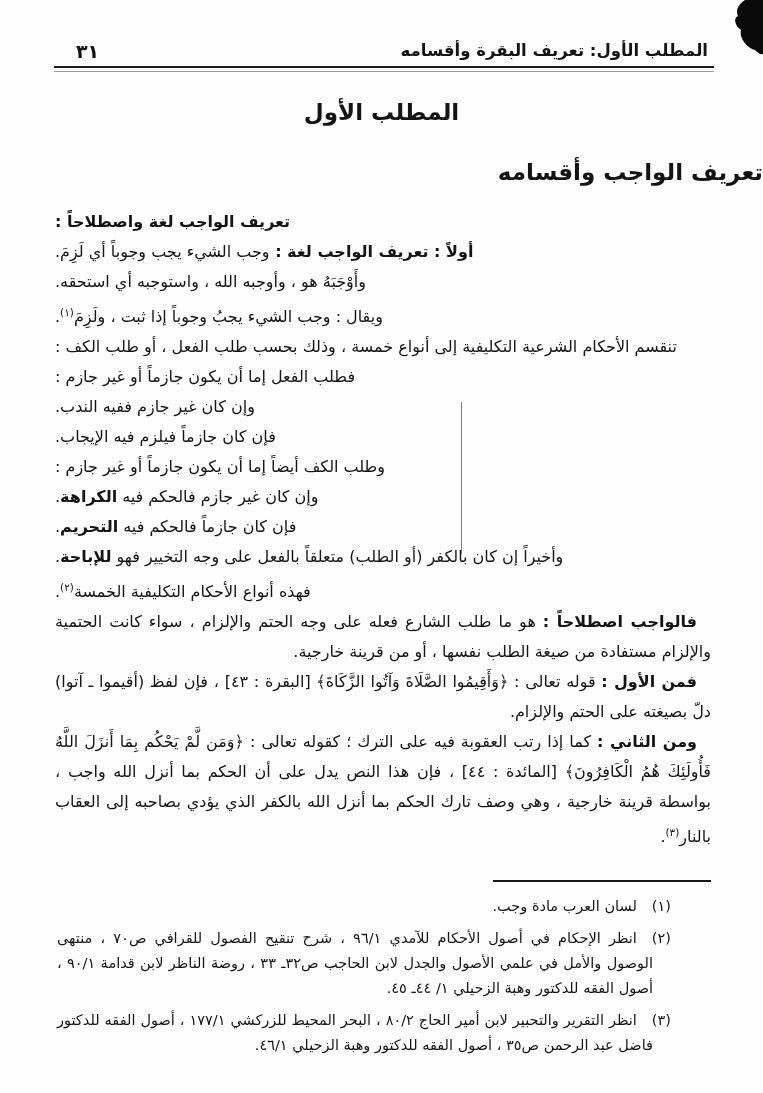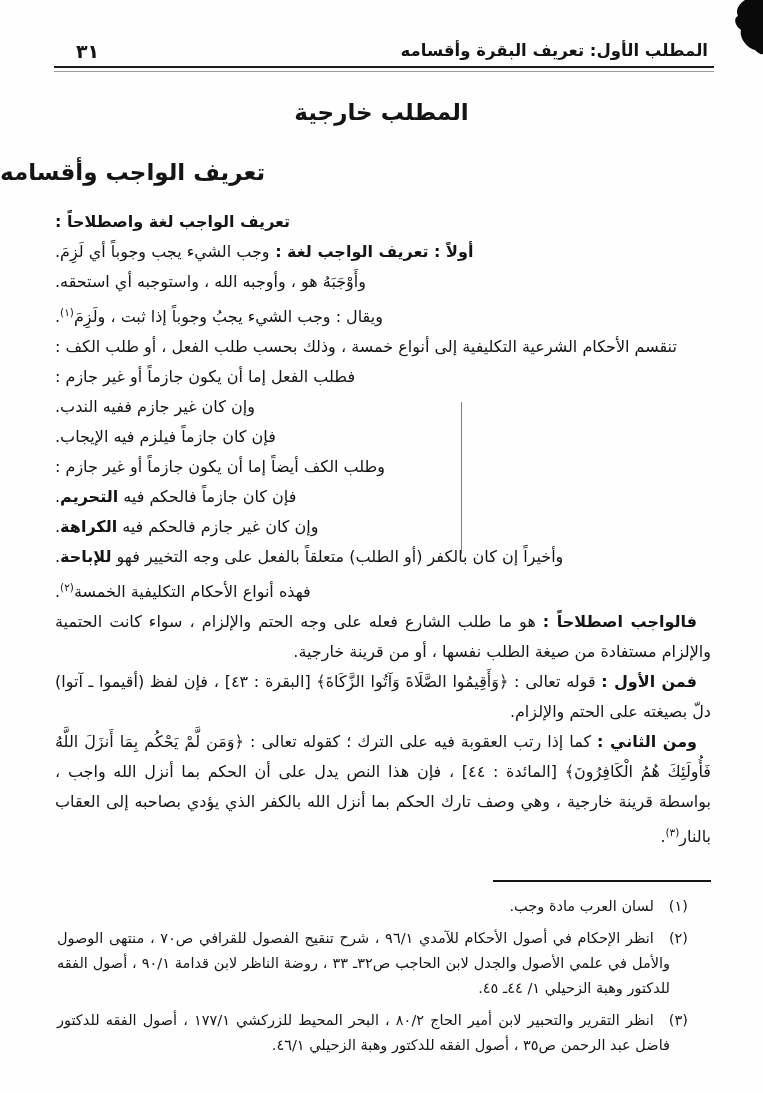--- a/index.html
+++ b/index.html
@@ -11,68 +11,68 @@
   
   .hdr-title{position:absolute;top:41px;right:55px;font-size:16.5px;font-weight:bold;direction:rtl;letter-spacing:-0.3px;}
   .hdr-num{position:absolute;top:40px;left:76px;font-size:19px;font-weight:bold;}
   .rule{position:absolute;left:54px;right:49px;height:0;}
   .rule-main{top:66px;border-top:2.5px solid #1c1c1c;}
   .rule-thin{top:71px;border-top:1px solid #999;}
   
   .corner{position:absolute;top:0;right:0;}
   
   .main-title{position:absolute;top:99px;left:0;right:0;text-align:center;font-size:23px;font-weight:bold;margin:0;direction:rtl;}
-  .subtitle{position:absolute;top:159px;left:0;right:0;text-align:left;font-size:23px;font-weight:bold;margin:0;direction:rtl;}
+  .subtitle{position:absolute;top:159px;left:0;right:0;text-align:right;font-size:23px;font-weight:bold;margin:0;direction:rtl;}
   
   .body-text{position:absolute;top:207px;right:52px;left:55px;direction:rtl;font-size:16px;line-height:30px;}
   .bl{text-align:left;}
   .par{text-align:justify;text-indent:14px;}
   .ind-0{margin-right:0;}
   .ind-1{margin-right:13px;}
   .ind-2{margin-right:15px;}
   .ind-3{margin-right:55px;}
   .b{font-weight:bold;}
   .sup{font-size:10.5px;vertical-align:6px;}
   
   .vline{position:absolute;left:461px;top:402px;width:1px;height:152px;background:#5c5c5c;opacity:.8;}
   
   .fnsep{position:absolute;top:880px;right:52px;width:218px;height:2px;background:#161616;}
-  .footnotes{position:absolute;top:894px;right:75px;left:57px;direction:rtl;font-size:14.5px;line-height:25px;}
+  .footnotes{position:absolute;top:894px;right:92px;left:57px;direction:rtl;font-size:14.5px;line-height:25px;}
   .fn{text-align:justify;padding-right:18px;text-indent:-18px;margin-bottom:7px;}
   .fnm{margin-left:15px;}
 </style>
 </head>
 <body>
 
 <div class="page">
 
   <svg class="corner" width="48" height="58" viewBox="0 0 48 58" aria-hidden="true">
     <path d="M48 0 L30 0 C24 4 20 10 23 16 C18 18 20 26 26 30 C24 38 32 48 40 50 C43 53 46 55 48 54 Z" fill="#0a0a0a"></path>
   </svg>
 
   <div class="hdr-title">المطلب الأول: تعريف البقرة وأقسامه</div>
   <div class="hdr-num">٣١</div>
   <div class="rule rule-main"></div>
   <div class="rule rule-thin"></div>
 
-  <h1 class="main-title">المطلب خارجية</h1>
+  <h1 class="main-title">المطلب الأول</h1>
   <h2 class="subtitle">تعريف الواجب وأقسامه</h2>
 
   <div class="body-text" id="body-lines">
       <div class="bl ind-1"><span class="b">تعريف الواجب لغة واصطلاحاً :</span></div>
       <div class="bl ind-1"><span class="b">أولاً : تعريف الواجب لغة : </span><span>وجب الشيء يجب وجوباً أي لَزِمَ.</span></div>
       <div class="bl ind-2"><span>وأَوْجَبَهُ هو ، وأوجبه الله ، واستوجبه أي استحقه.</span></div>
       <div class="bl ind-2"><span>ويقال : وجب الشيء يجبُ وجوباً إذا ثبت ، ولَزِمَ</span><span class="sup">(١)</span><span>.</span></div>
       <div class="bl ind-0"><span>تنقسم الأحكام الشرعية التكليفية إلى أنواع خمسة ، وذلك بحسب طلب الفعل ، أو طلب الكف :</span></div>
       <div class="bl ind-2"><span>فطلب الفعل إما أن يكون جازماً أو غير جازم :</span></div>
       <div class="bl ind-3"><span>وإن كان غير جازم ففيه الندب.</span></div>
       <div class="bl ind-3"><span>فإن كان جازماً فيلزم فيه الإيجاب.</span></div>
       <div class="bl ind-2"><span>وطلب الكف أيضاً إما أن يكون جازماً أو غير جازم :</span></div>
+      <div class="bl ind-3"><span>وإن كان غير جازم فالحكم فيه </span><span class="b">الكراهة</span><span>.</span></div>
       <div class="bl ind-3"><span>فإن كان جازماً فالحكم فيه </span><span class="b">التحريم</span><span>.</span></div>
-      <div class="bl ind-3"><span>وإن كان غير جازم فالحكم فيه </span><span class="b">الكراهة</span><span>.</span></div>
       <div class="bl ind-2"><span>وأخيراً إن كان بالكفر (أو الطلب) متعلقاً بالفعل على وجه التخيير فهو </span><span class="b">للإباحة</span><span>.</span></div>
       <div class="bl ind-2"><span>فهذه أنواع الأحكام التكليفية الخمسة</span><span class="sup">(٢)</span><span>.</span></div>
       <div class="bl par"><span class="b">فالواجب اصطلاحاً :</span><span> هو ما طلب الشارع فعله على وجه الحتم والإلزام ، سواء كانت الحتمية والإلزام مستفادة من صيغة الطلب نفسها ، أو من قرينة خارجية.</span></div>
       <div class="bl par"><span class="b">فمن الأول :</span><span> قوله تعالى : ﴿وَأَقِيمُوا الصَّلَاةَ وَآتُوا الزَّكَاةَ﴾ [البقرة : ٤٣] ، فإن لفظ (أقيموا ـ آتوا) دلّ بصيغته على الحتم والإلزام.</span></div>
       <div class="bl par"><span class="b">ومن الثاني :</span><span> كما إذا رتب العقوبة فيه على الترك ؛ كقوله تعالى : ﴿وَمَن لَّمْ يَحْكُم بِمَا أَنزَلَ اللَّهُ فَأُولَئِكَ هُمُ الْكَافِرُونَ﴾ [المائدة : ٤٤] ، فإن هذا النص يدل على أن الحكم بما أنزل الله واجب ، بواسطة قرينة خارجية ، وهي وصف تارك الحكم بما أنزل الله بالكفر الذي يؤدي بصاحبه إلى العقاب بالنار</span><span class="sup">(٣)</span><span>.</span></div>
     </div>
 
   <div class="vline"></div>
 
   <div class="fnsep"></div>

